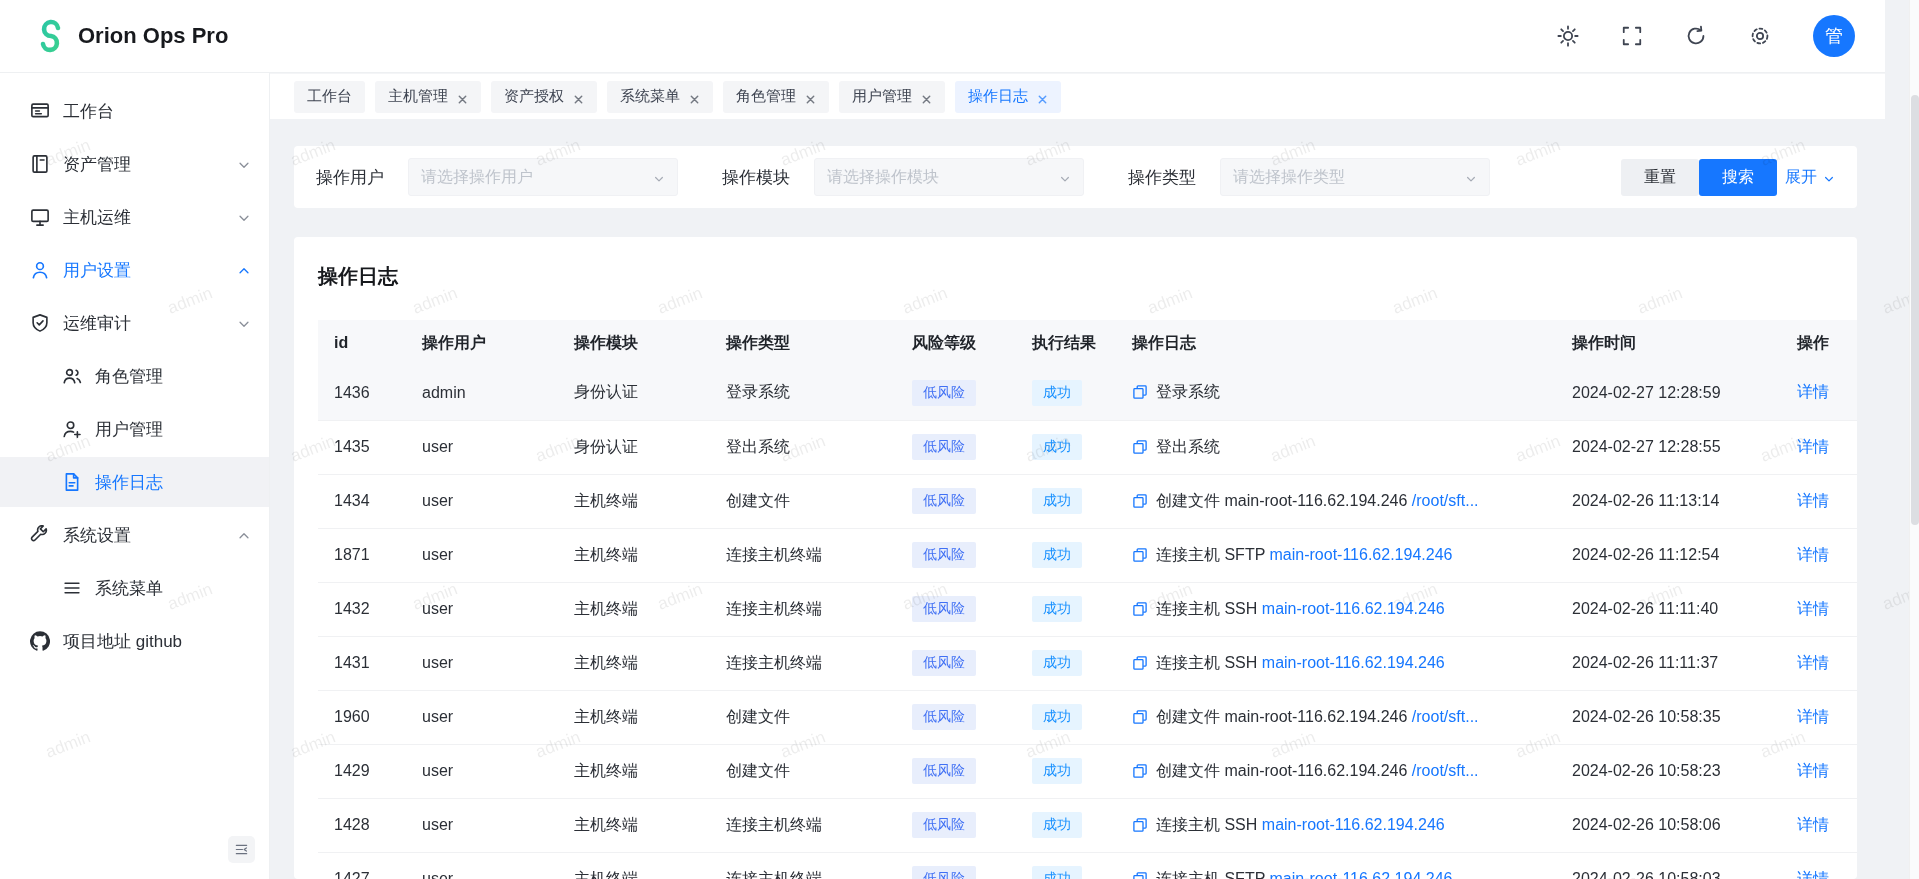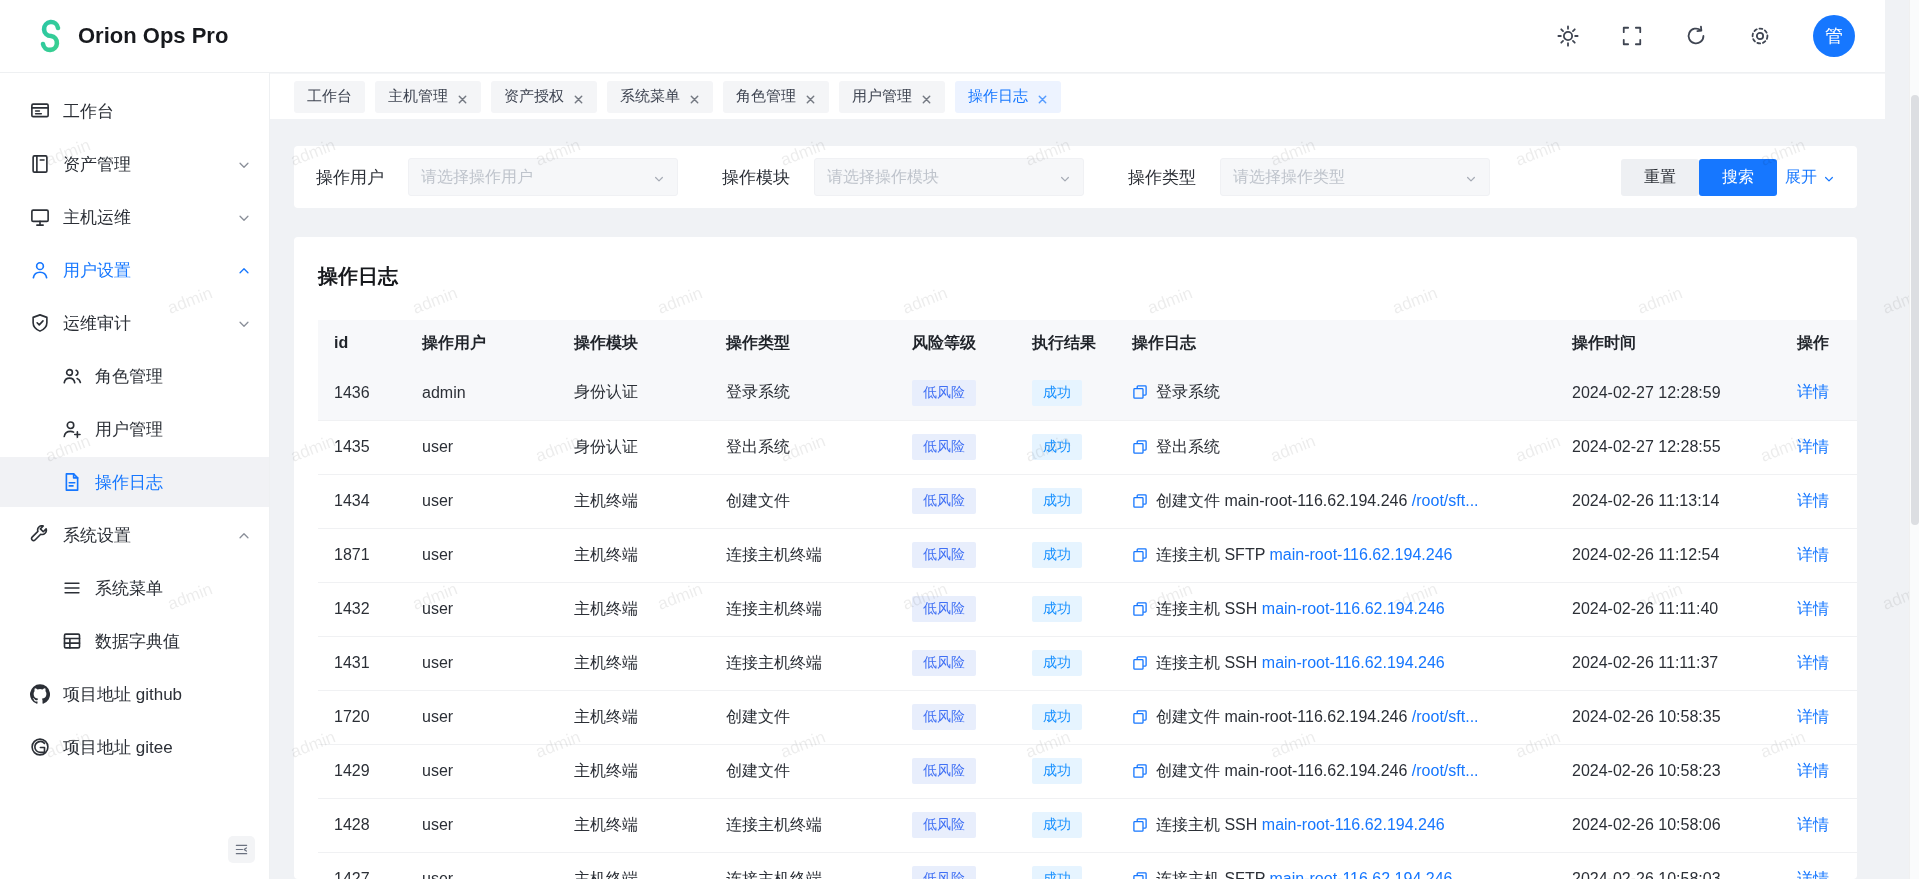--- a/index.html
+++ b/index.html
@@ -219,45 +219,27 @@
           </svg></span>
       </div>
       <div class="menu-item sub ">
         <span class="icon ">
           <svg viewBox="0 0 16 16">
             <path d="M2.5 4.2h11M2.5 8h11M2.5 11.8h11"></path>
           </svg>
         </span>
         <span class="mlabel">系统菜单</span>
       </div>
-      <div class="menu-item sub ">
-        <span class="icon ">
-          <svg viewBox="0 0 16 16">
-            <rect x="2" y="2.5" width="12" height="11" rx="1"></rect>
-            <path d="M2 6h12M6.3 6v7.5M2 9.7h12"></path>
-          </svg>
-        </span>
-        <span class="mlabel">数据字典值</span>
-      </div>
       <div class="menu-item ">
         <span class="icon fill">
           <svg viewBox="0 0 16 16">
             <path d="M8 .2a8 8 0 0 0-2.53 15.59c.4.07.55-.17.55-.38l-.01-1.49c-2.01.37-2.53-.49-2.69-.94-.09-.23-.48-.94-.82-1.13-.28-.15-.68-.52-.01-.53.63-.01 1.08.58 1.23.82.72 1.21 1.87.87 2.33.66.07-.52.28-.87.51-1.07-1.78-.2-3.64-.89-3.64-3.95 0-.87.31-1.59.82-2.15-.08-.2-.36-1.02.08-2.12 0 0 .67-.21 2.2.82a7.5 7.5 0 0 1 4 0c1.53-1.04 2.2-.82 2.2-.82.44 1.1.16 1.92.08 2.12.51.56.82 1.27.82 2.15 0 3.07-1.87 3.75-3.65 3.95.29.25.54.73.54 1.48l-.01 2.2c0 .21.15.46.55.38A8 8 0 0 0 8 .2z"></path>
           </svg>
         </span>
         <span class="mlabel">项目地址 github</span>
-      </div>
-      <div class="menu-item ">
-        <span class="icon ">
-          <svg viewBox="0 0 16 16">
-            <circle cx="8" cy="8" r="6.3"></circle>
-            <path d="M11.6 5.1A4.4 4.4 0 0 0 3.9 8a4.2 4.2 0 0 0 4.2 4.3h3c.3 0 .5-.2.5-.5V8.4H8.3"></path>
-          </svg>
-        </span>
-        <span class="mlabel">项目地址 gitee</span>
       </div>
       <div class="collapse-btn">
         <span class="icon ">
           <svg viewBox="0 0 16 16">
             <path d="M2.5 3.5h11M2.5 8h6.5M2.5 12.5h11M13.2 6.3L10.8 8l2.4 1.7"></path>
           </svg>
         </span>
       </div>
     </aside>
 
@@ -452,21 +434,21 @@
               <td><span class="badge risk">低风险</span></td>
               <td><span class="badge result">成功</span></td>
               <td><span class="copy-ic"><svg viewBox="0 0 16 16">
                     <path d="M5.2 4.2V2.7c0-.45.35-.8.8-.8h7.3c.45 0 .8.35.8.8v7.6c0 .45-.35.8-.8.8h-1.6"></path>
                     <rect x="1.9" y="4.6" width="9.1" height="9.6" rx=".8"></rect>
                   </svg></span><span>连接主机 SSH </span><a class="link">main-root-116.62.194.246</a></td>
               <td>2024-02-26 11:11:37</td>
               <td><a class="link">详情</a></td>
             </tr>
             <tr class="">
-              <td>1720</td>
+              <td>1960</td>
               <td>user</td>
               <td>主机终端</td>
               <td>创建文件</td>
               <td><span class="badge risk">低风险</span></td>
               <td><span class="badge result">成功</span></td>
               <td><span class="copy-ic"><svg viewBox="0 0 16 16">
                     <path d="M5.2 4.2V2.7c0-.45.35-.8.8-.8h7.3c.45 0 .8.35.8.8v7.6c0 .45-.35.8-.8.8h-1.6"></path>
                     <rect x="1.9" y="4.6" width="9.1" height="9.6" rx=".8"></rect>
                   </svg></span><span>创建文件 main-root-116.62.194.246 </span><a class="link">/root/sft...</a></td>
               <td>2024-02-26 10:58:35</td>

